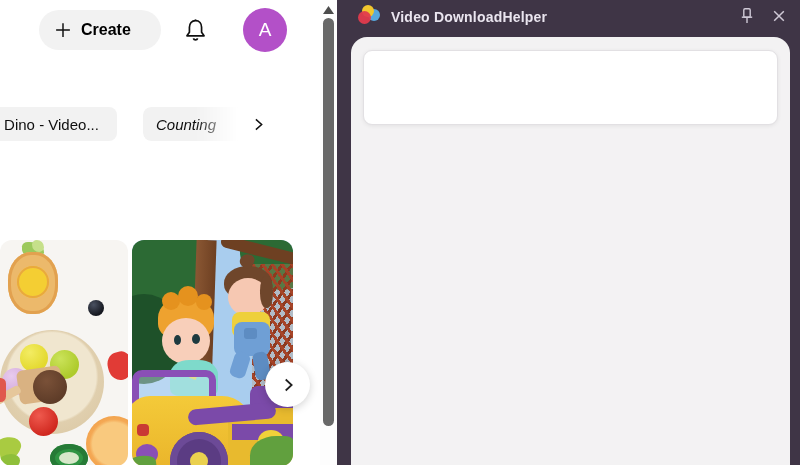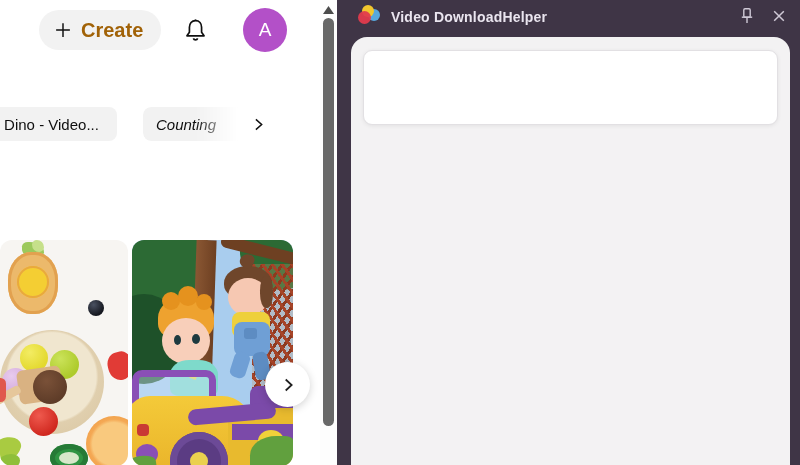--- a/index.html
+++ b/index.html
@@ -5,21 +5,21 @@
   html,body{margin:0;padding:0;background:#ffffff;}
   .stage{position:relative;width:800px;height:465px;background:#ffffff;overflow:hidden;
          font-family:"Liberation Sans","DejaVu Sans",sans-serif;}
 
   
   .yt-pane{position:absolute;left:0;top:0;width:337px;height:465px;background:#ffffff;}
 
   .create-btn{position:absolute;left:39px;top:10px;width:122px;height:40px;border:none;
     border-radius:20px;background:#f2f2f2;display:flex;align-items:center;gap:7px;
     padding:0 0 0 13px;cursor:pointer;font-family:inherit;}
-  .create-btn span{font-size:20px;font-weight:700;color:#a16207;}
+  .create-btn span{font-size:16px;font-weight:700;color:#000000;}
 
   .bell-btn{position:absolute;left:179px;top:14px;width:32px;height:32px;border:none;background:transparent;
     display:flex;align-items:center;justify-content:center;cursor:pointer;padding:0;}
 
   .avatar{position:absolute;left:243px;top:8px;width:44px;height:44px;border-radius:50%;
     background:#b350c8;display:flex;align-items:center;justify-content:center;cursor:pointer;}
   .avatar span{color:#ffffff;font-size:19px;font-weight:400;}
 
   .chip{position:absolute;top:107px;height:34px;border:none;border-radius:8px;background:#f2f2f2;
     display:flex;align-items:center;justify-content:center;font-family:inherit;

